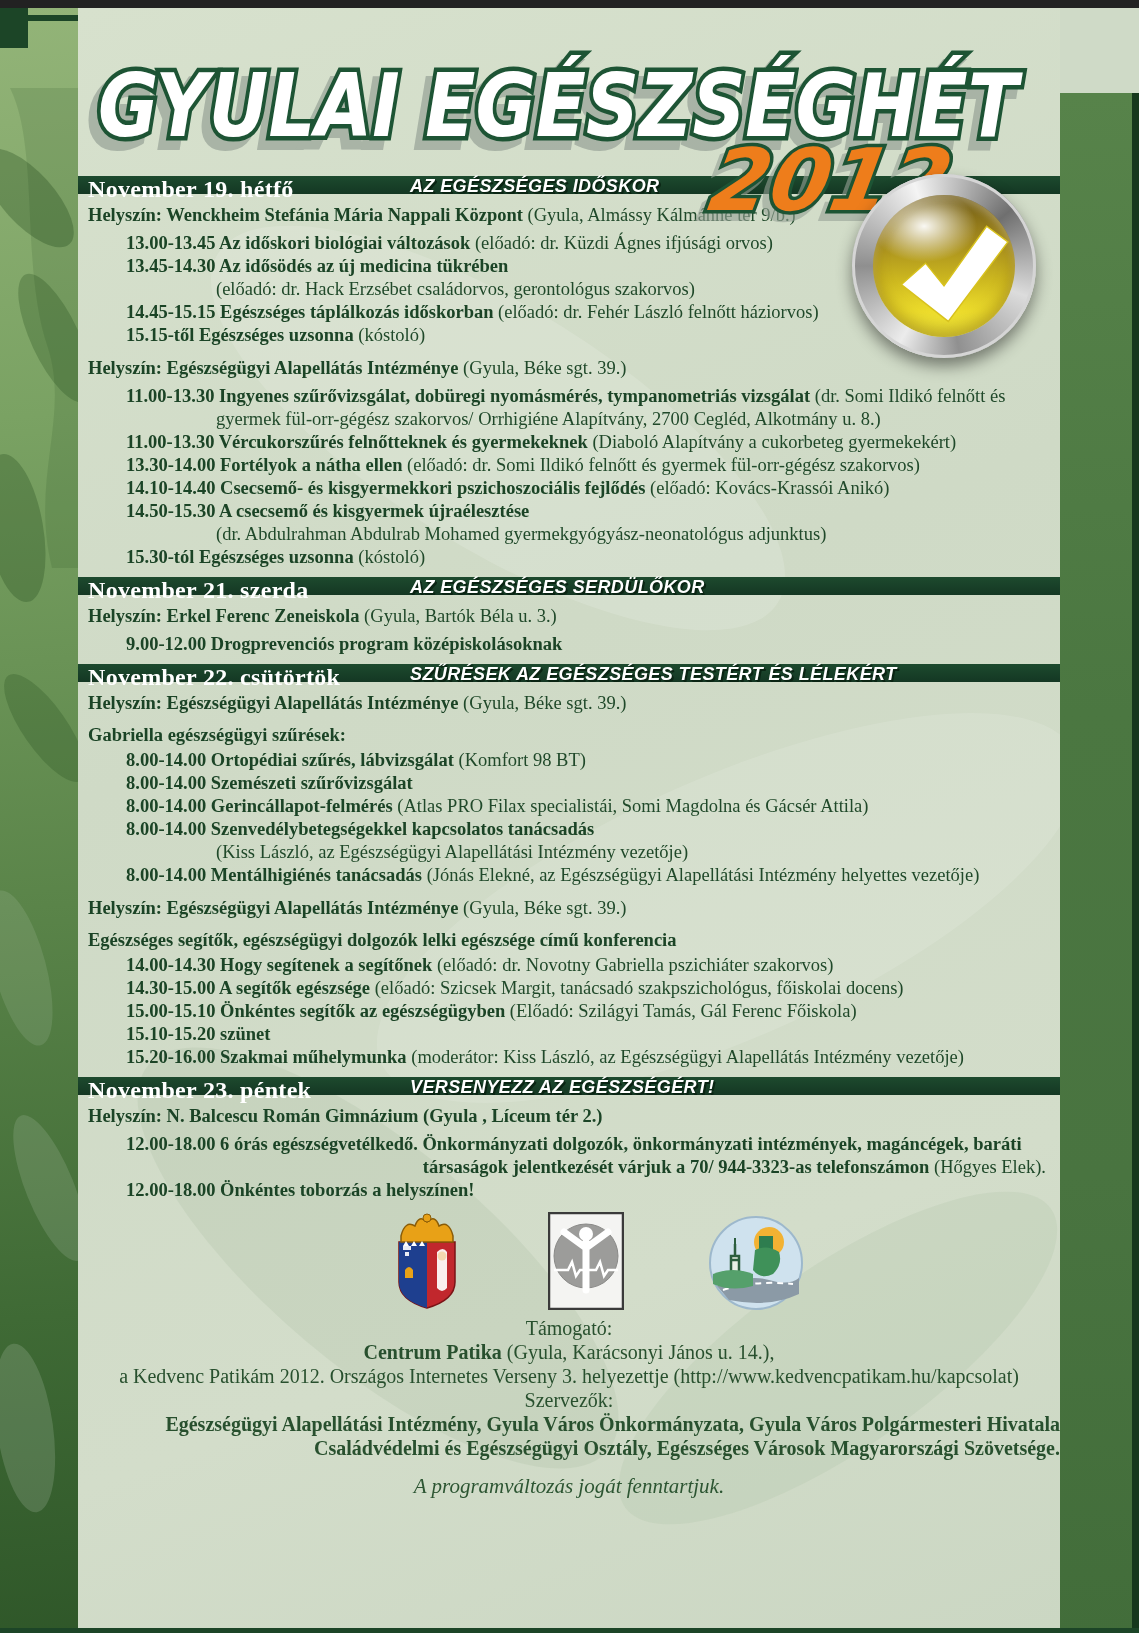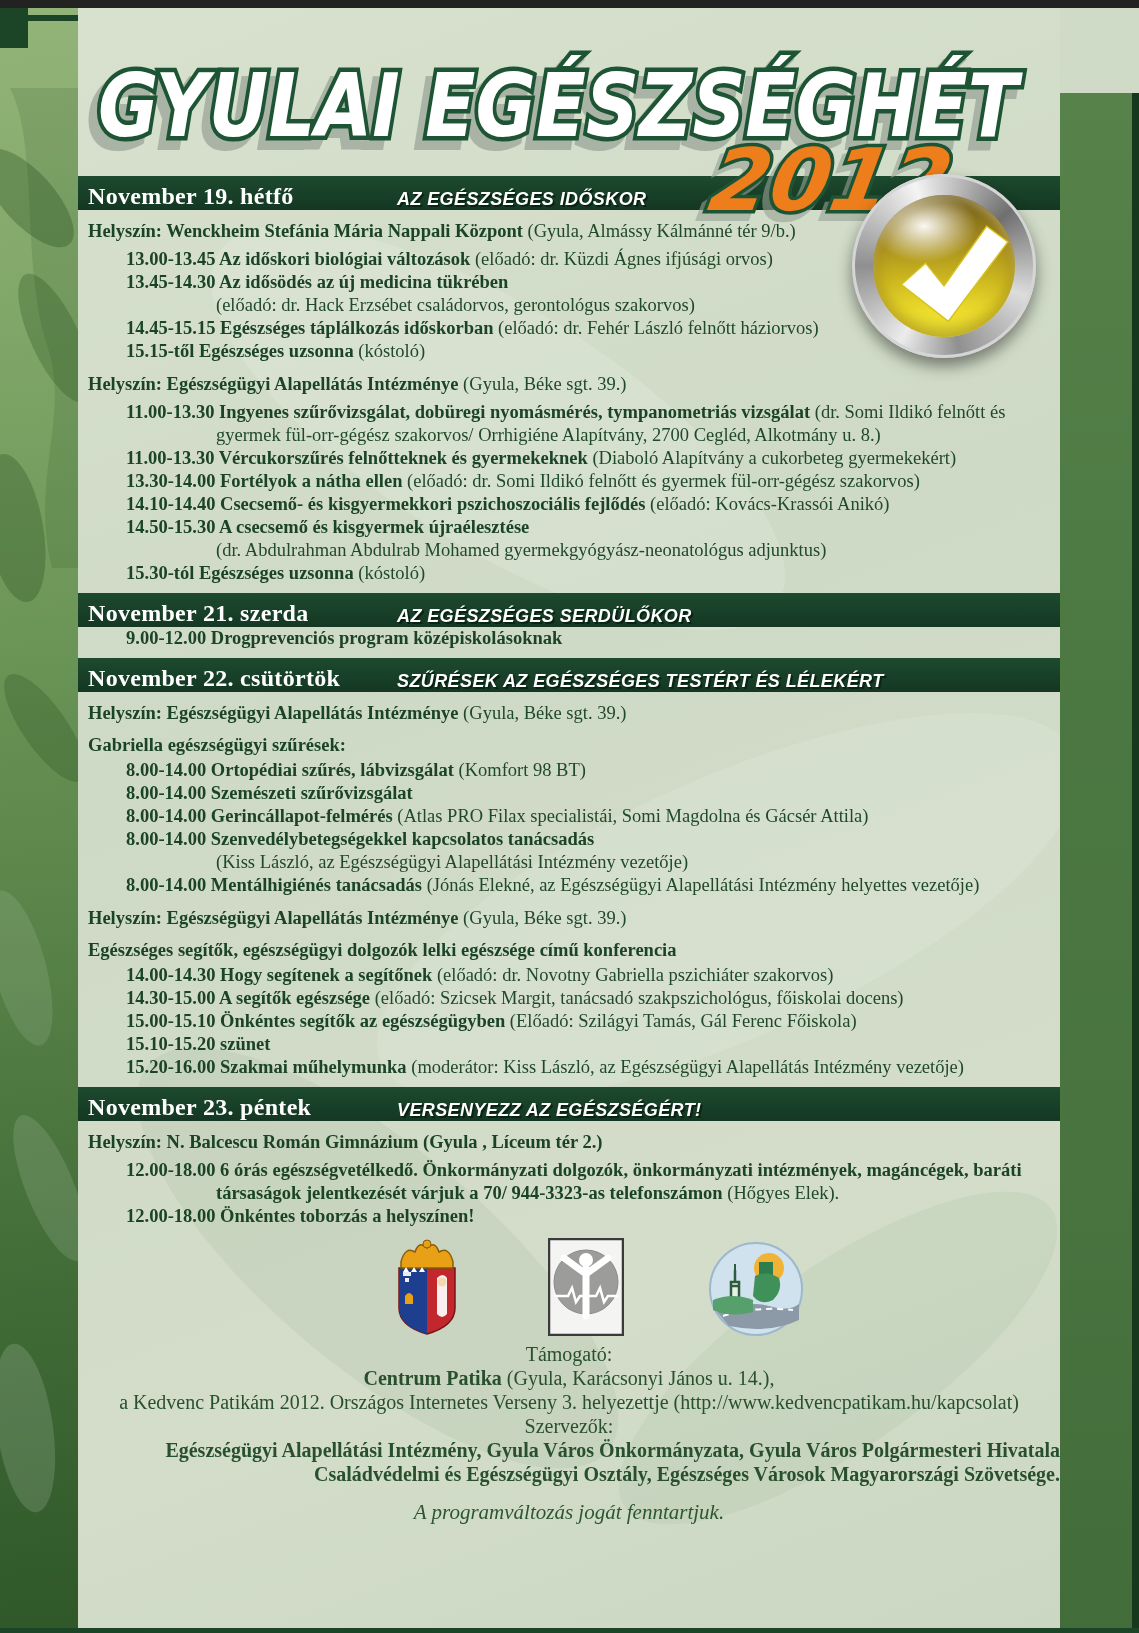--- a/index.html
+++ b/index.html
@@ -34,35 +34,35 @@
     box-shadow:0 8px 16px rgba(0,0,0,.45), inset 0 0 0 3px #d5d5d5;}
   .badge-ball{position:absolute;inset:21px;border-radius:50%;
     background:
       radial-gradient(ellipse 62% 42% at 36% 22%, rgba(255,255,255,.95) 0%, rgba(255,255,255,0) 60%),
       linear-gradient(180deg,#6f5a14 0%,#a1871d 30%,#cdb81f 60%,#eede2c 82%,#f6ee3e 100%);
     box-shadow:inset 0 -8px 16px rgba(110,80,0,.45), inset 0 4px 8px rgba(255,255,255,.35);}
   .badge-check{position:absolute;inset:21px;}
 
   
   .sec{margin:0 0 8px 0;position:relative;z-index:2;}
-  .bar{height:34px;background:linear-gradient(180deg,#1d4a2e,#143723);
-       display:flex;align-items:flex-end;padding:0 10px;}
+  .bar{height:18px;background:linear-gradient(180deg,#1d4a2e,#143723);
+       display:flex;align-items:flex-start;padding:0 10px;gap:13px;}
   .day{font-weight:bold;font-size:24px;color:#ffffff;min-width:295px;flex:none;
        letter-spacing:.3px;font-family:"Liberation Serif",serif;}
   .tag{font-weight:bold;font-style:italic;font-size:18px;color:#ffffff;margin-left:14px;
        font-family:"Liberation Sans",sans-serif;letter-spacing:.4px;white-space:nowrap;
        text-shadow:2px 2px 0 #0a2413,1px 1px 0 #0a2413;}
   .body{padding:0 14px 0 10px;color:#20492a;font-size:18.5px;}
   .line{margin:0;line-height:23px;}
   .line b{color:#1b4426;}
   .loc{margin:10px 0 5px 0;}
   .intro{margin:9px 0 2px 0;}
   .event{margin:0 0 0 38px;}
   .cont{margin:0 0 0 128px;}
-  .cont2{margin:0 0 0 128px;}
+  .cont2{margin:0 0 0 128px;text-align:right;}
 
   
   .logos{position:relative;z-index:2;display:flex;justify-content:center;align-items:flex-end;
          gap:85px;height:100px;margin-top:2px;padding-left:55px;}
 
   
   .footer{position:relative;z-index:2;text-align:center;color:#28502e;
           font-size:20px;line-height:24px;margin-top:6px;}
   .f-bold{font-weight:bold;text-align:right;}
   .f-disc{font-style:italic;font-size:21px;margin-top:14px;color:#2c5532;}
@@ -139,20 +139,21 @@
             <p class="line cont"><span>(dr. Abdulrahman Abdulrab Mohamed gyermekgyógyász-neonatológus adjunktus)</span></p>
             <p class="line event"><b>15.30-tól Egészséges uzsonna</b><span> (kóstoló)</span></p>
           </div>
         </section>
         <section class="sec">
           <div class="bar">
             <span class="day">November 21. szerda</span>
             <span class="tag">AZ EGÉSZSÉGES SERDÜLŐKOR</span>
           </div>
           <div class="body">
+            <p class="line loc"><b>Helyszín: Erkel Ferenc Zeneiskola</b><span> (Gyula, Bartók Béla u. 3.)</span></p>
             <p class="line event"><b>9.00-12.00 Drogprevenciós program középiskolásoknak</b></p>
           </div>
         </section>
         <section class="sec">
           <div class="bar">
             <span class="day">November 22. csütörtök</span>
             <span class="tag">SZŰRÉSEK AZ EGÉSZSÉGES TESTÉRT ÉS LÉLEKÉRT</span>
           </div>
           <div class="body">
             <p class="line loc"><b>Helyszín: Egészségügyi Alapellátás Intézménye</b><span> (Gyula, Béke sgt. 39.)</span></p>

